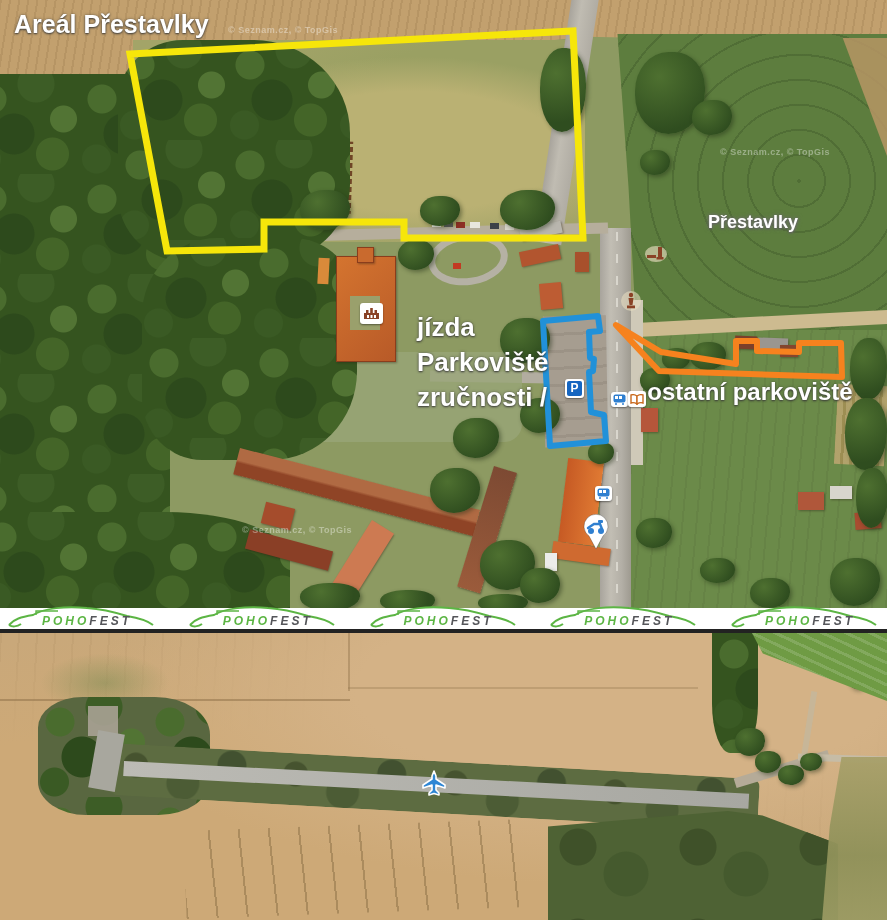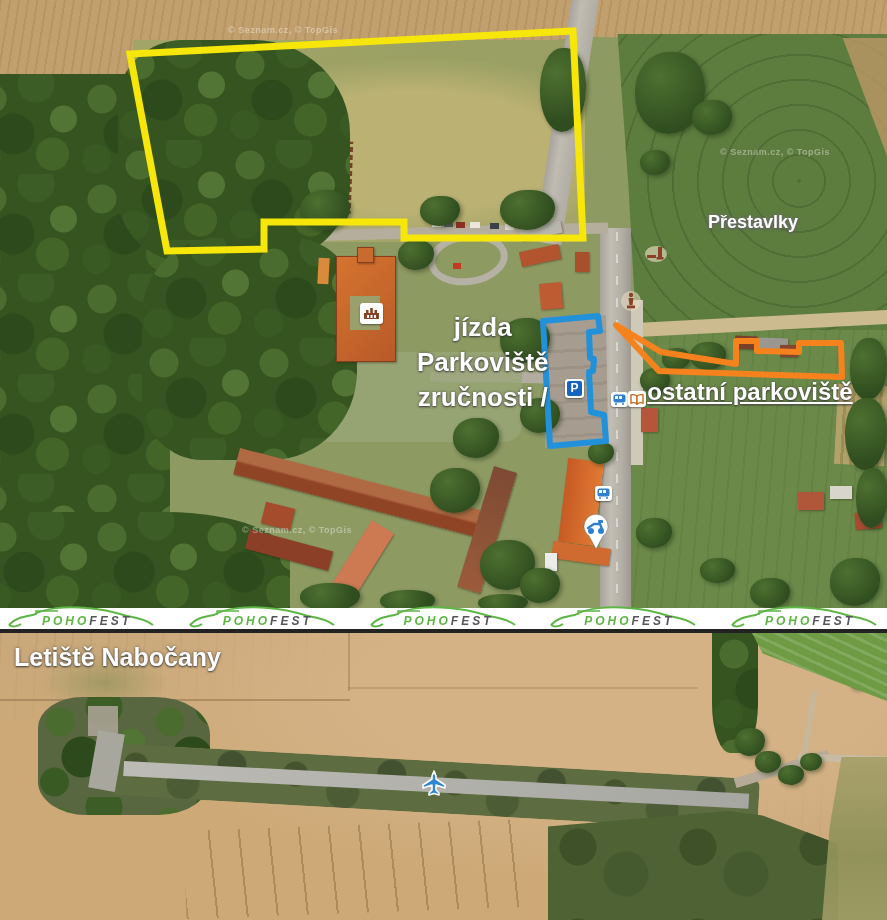--- a/index.html
+++ b/index.html
@@ -18,21 +18,21 @@
     background-size:110px 100px;}
   .tree{position:absolute;border-radius:50% 45% 55% 50%;
     background:radial-gradient(circle at 35% 30%, #4e7030, #2f4d1f 75%);
     box-shadow:2px 2px 4px rgba(30,45,20,.45);}
   .bld{position:absolute;box-shadow:1px 1px 2px rgba(40,30,20,.4);}
   
   .maplabel{position:absolute;color:#fff;font-weight:bold;
     text-shadow:0 1px 2px rgba(55,55,55,.9),0 0 3px rgba(55,55,55,.55);
     white-space:nowrap;}
   .title{font-size:25px;}
-  .skill{font-size:26px;line-height:35px;text-align:center;}
+  .skill{font-size:26px;line-height:35px;}
   .other{font-size:24px;line-height:23px;text-align:center;white-space:normal;}
   .village{font-size:18px;font-weight:600;
     text-shadow:0 0 3px #6f6f6f,0 0 5px #6f6f6f,0 1px 2px #555;}
   .wm{position:absolute;color:rgba(255,255,255,.38);font-size:9px;
     letter-spacing:.5px;white-space:nowrap;font-weight:bold;}
   
   .badge{position:absolute;background:#fff;border-radius:3px;
     box-shadow:0 1px 2px rgba(0,0,0,.45);display:flex;align-items:center;
     justify-content:center;}
   
@@ -254,27 +254,28 @@
         <circle cx="11" cy="6" r="2.2" fill="#8a4226"></circle>
         <path d="M8.5 9 L13.5 9 L12.5 16 L9.5 16 Z" fill="#8a4226"></path>
         <rect x="7" y="16.5" width="8" height="2.8" fill="#8a4226"></rect>
       </svg>
     </div>
 
     <div class="wm" style="left:228px;top:25px;">© Seznam.cz, © TopGis</div>
     <div class="wm" style="left:720px;top:147px;">© Seznam.cz, © TopGis</div>
     <div class="wm" style="left:242px;top:525px;">© Seznam.cz, © TopGis</div>
 
+    <div class="maplabel title" style="left:14px;top:10px;">Areál Přestavlky</div>
     <div class="maplabel village" style="left:708px;top:212px;">Přestavlky</div>
     <div class="maplabel skill" style="left:417px;top:310px;">
       <div>jízda</div>
       <div>Parkoviště</div>
       <div>zručnosti /</div>
     </div>
-    <div class="maplabel other" style="left:628px;top:380px;width:244px;text-decoration:underline;">
+    <div class="maplabel other" style="left:628px;top:380px;width:244px;">
       <div>ostatní parkoviště</div>
     </div>
   </div>
 
   <div id="banner">
 
     <div class="logo">
       <svg width="150" height="24" viewBox="0 0 150 24">
           <path d="M3 20 C8 14 15 12 27 10 C38 3 60 1 81 3 C96 4 108 7 121 11 C133 13 142 16 147 20" fill="none" stroke="#5cb544" stroke-width="2"></path>
           <path d="M3 20 C6 22 11 22 15 19" fill="none" stroke="#5cb544" stroke-width="2"></path>
@@ -373,16 +374,15 @@
     <div class="abs" style="left:822px;top:124px;width:65px;height:164px;
       background:linear-gradient(180deg,#a8a06a,#8f9159 60%,#9a9a62);
       clip-path:polygon(30% 0,100% 0,100% 100%,0 100%,12% 42%);opacity:.95;"></div>
 
     <div class="abs" style="left:422px;top:137px;width:24px;height:26px;">
       <svg width="24" height="26" viewBox="0 0 24 26">
         <path d="M12 1 L14 6 L14 9 L23 15 L23 18 L14 15 L14 20 L17 23 L17 25 L12 23.5 L7 25 L7 23 L10 20 L10 15 L1 18 L1 15 L10 9 L10 6 Z" fill="#2e86d4" stroke="#ffffff" stroke-width="1.6" stroke-linejoin="round"></path>
       </svg>
     </div>
 
-    <div class="maplabel title" style="left:14px;top:10px;">Letiště Nabočany</div>
   </div>
 
 </div>
 
 </body></html>

